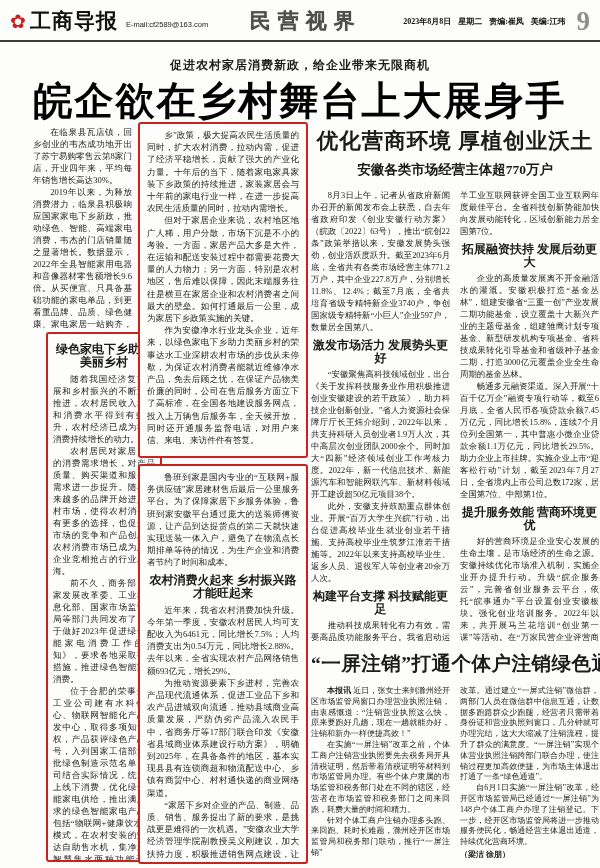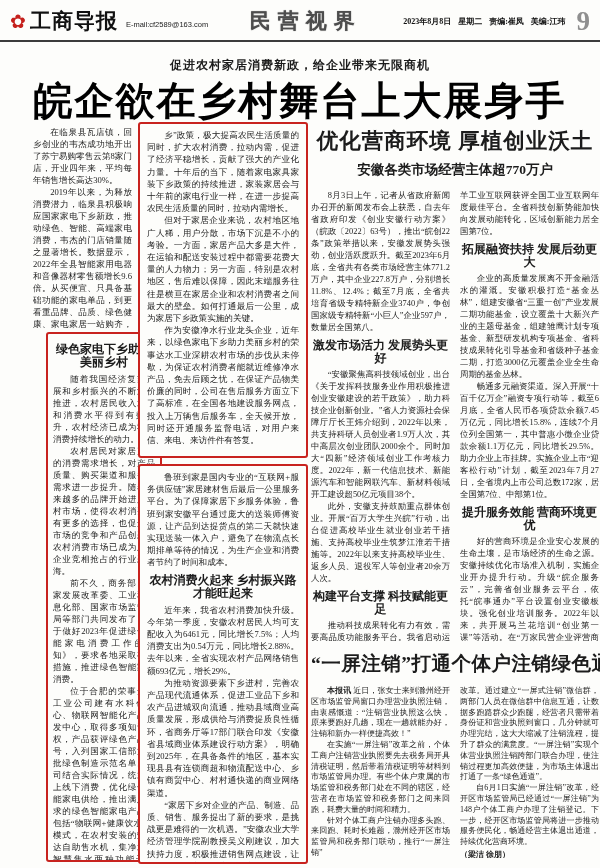--- a/index.html
+++ b/index.html
@@ -84,21 +84,21 @@
   <div class="redbox boxA colbox">
     <p>乡”政策，极大提高农民生活质量的同时，扩大农村消费，拉动内需，促进了经济平稳增长，贡献了强大的产业化力量。十年后的当下，随着家电家具家装下乡政策的持续推进，家装家居会与十年前的家电行业一样，在进一步提高农民生活质量的同时，拉动内需增长。</p>
     <p>但对于家居企业来说，农村地区地广人稀，用户分散，市场下沉是不小的考验。一方面，家居产品大多是大件，在运输和配送安装过程中都需要花费大量的人力物力；另一方面，特别是农村地区，售后难以保障，因此末端服务往往是横亘在家居企业和农村消费者之间最大的壁垒。如何打通最后一公里，成为家居下乡政策实施的关键。</p>
     <p>作为安徽净水行业龙头企业，近年来，以绿色家电下乡助力美丽乡村的荣事达水工业深耕农村市场的步伐从未停歇，为保证农村消费者能就近维修净水产品，免去后顾之忧，在保证产品物美价廉的同时，公司在售后服务方面立下了高标准，在全国各地建设服务网点，投入上万辆售后服务车，全天候开放，同时还开通服务监督电话，对用户来信、来电、来访件件有答复。</p>
   </div>
 
   <div class="redbox boxB colbox">
     <p>鲁班到家是国内专业的“互联网+服务供应链”家居建材售后最后一公里服务平台。为了保障家居下乡服务体验，鲁班到家安徽平台通过庞大的送装师傅资源，让产品到达提货点的第二天就快速实现送装一体入户，避免了在物流点长期排单等待的情况，为生产企业和消费者节约了时间和成本。</p>
     <div class="sub-head">农村消费火起来 乡村振兴路才能旺起来</div>
     <p>近年来，我省农村消费加快升级。今年第一季度，安徽农村居民人均可支配收入为6461元，同比增长7.5%；人均消费支出为0.54万元，同比增长2.88%。去年以来，全省实现农村产品网络销售额693亿元，增长29%。</p>
-    <p>为推动资源要素下乡进村，完善农产品现代流通体系，促进工业品下乡和农产品进城双向流通，推动县域商业高质量发展，形成供给与消费提质良性循环，省商务厅等17部门联合印发《安徽省县域商业体系建设行动方案》，明确到2025年，在具备条件的地区，基本实现县县有连锁商超和物流配送中心、乡镇有商贸中心、村村通快递的商业网络渠道。</p>
+    <p>为推动资源要素下乡进村，完善农产品现代流通体系，促进工业品下乡和农产品进城双向流通，推动县域商业高质量发展，严防伪劣产品流入农民手中，省商务厅等17部门联合印发《安徽省县域商业体系建设行动方案》，明确到2025年，在具备条件的地区，基本实现县县有连锁商超和物流配送中心、乡镇有商贸中心、村村通快递的商业网络渠道。</p>
     <p>“家居下乡对企业的产品、制造、品质、销售、服务提出了新的要求，是挑战更是难得的一次机遇。”安徽农业大学经济管理学院副教授吴义刚建议，加大扶持力度，积极推进销售网点建设，让更多的农民方便地接触到产品；在销售领域加强监管，严防伪劣产品流入农民手中。对于家电企业要充分认识到农村市场的特点和所需产品性能，要将产品、渠道、服务等作为整体全盘考虑，补齐各个方面的“短板”，使企业在市场竞争中赢得更广阔的发展空间。</p>
 
   </div>
 
   <div class="biz">
     <p class="biz-title">优化营商环境  厚植创业沃土</p>
     <p class="biz-subtitle">安徽各类市场经营主体超770万户</p>
     <div class="twocol">
       <div class="tcol">
         <p>8月3日上午，记者从省政府新闻办召开的新闻发布会上获悉，自去年省政府印发《创业安徽行动方案》（皖政〔2022〕63号），推出“皖创22条”政策举措以来，安徽发展势头强劲，创业活跃度跃升。截至2023年6月底，全省共有各类市场经营主体771.2万户，其中企业227.8万户，分别增长11.8%、12.4%；截至7月底，全省共培育省级专精特新企业3740户，争创国家级专精特新“小巨人”企业597户，数量居全国第八。</p>

